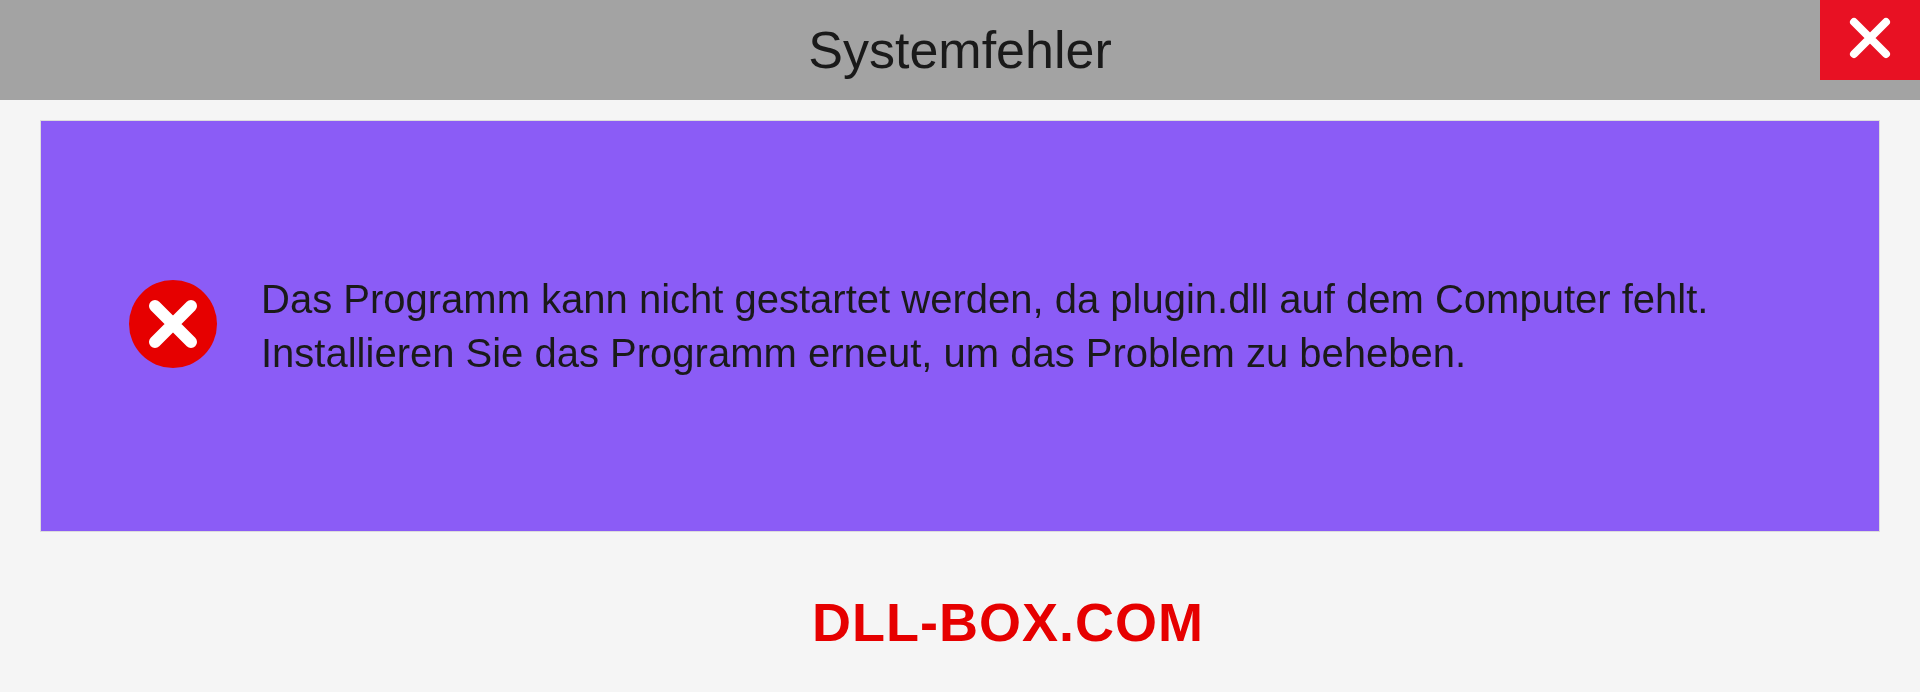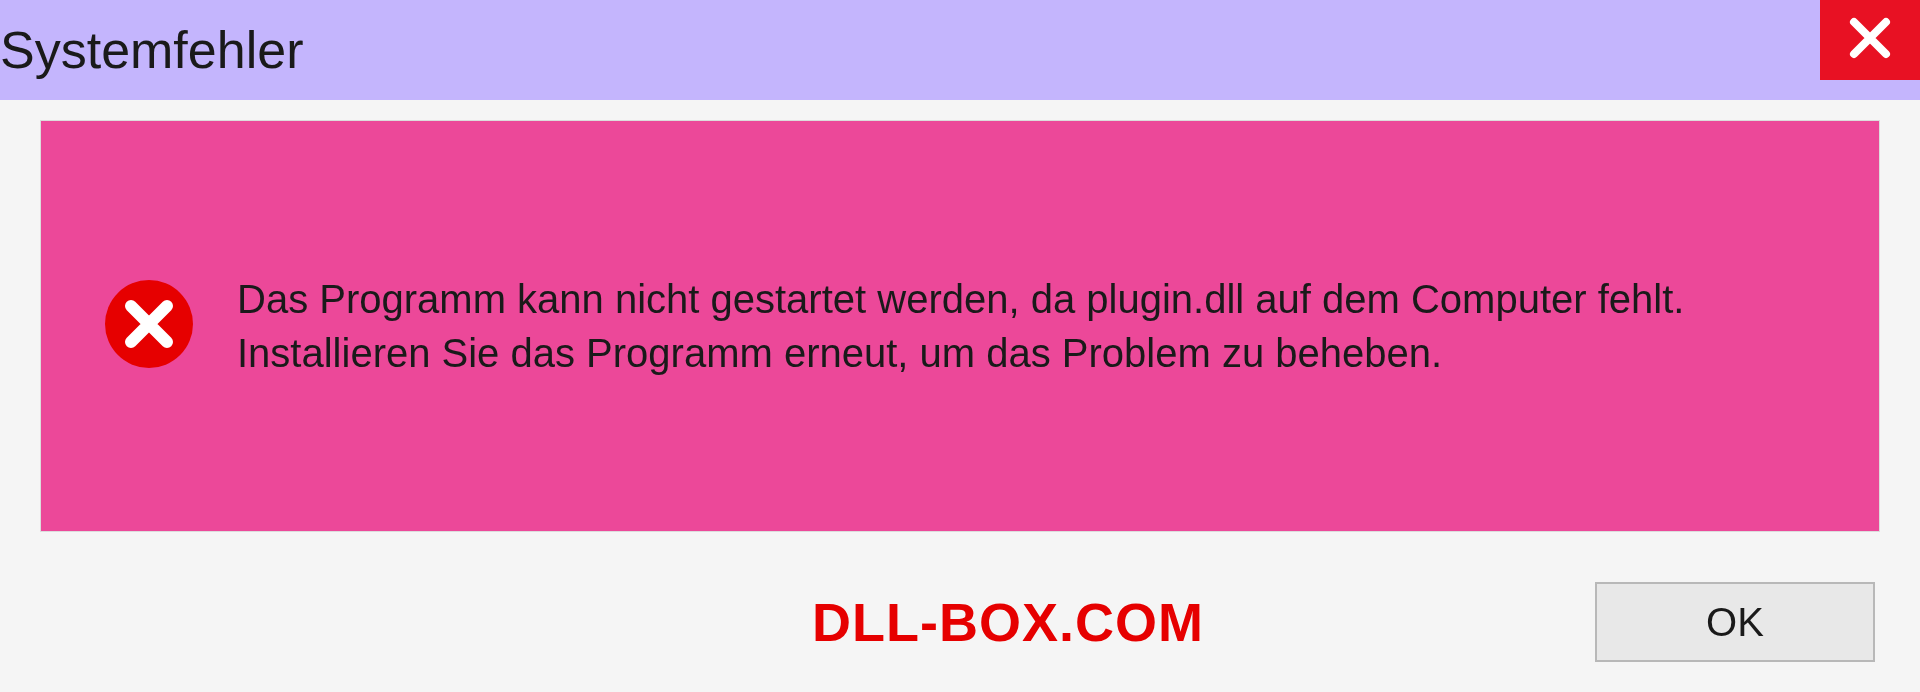--- a/index.html
+++ b/index.html
@@ -19,23 +19,23 @@
       height: 100%;
       background: #f5f5f5;
       position: relative;
       display: flex;
       flex-direction: column;
     }
     .titlebar {
       height: 100px;
       display: flex;
       align-items: center;
-      justify-content: flex-start;
+      justify-content: center;
       position: relative;
-      background: #c4b5fd;
+      background: #a3a3a3;
     }
     .title-text {
       font-size: 52px;
       color: #1a1a1a;
       font-weight: 400;
     }
     .close-button {
       position: absolute;
       right: 0;
       top: 0;
@@ -46,26 +46,26 @@
       align-items: center;
       justify-content: center;
       cursor: pointer;
     }
     .close-button svg {
       width: 48px;
       height: 48px;
     }
     .content-area {
       margin: 20px 40px 20px 40px;
-      background: #ec4899;
+      background: #8b5cf6;
       border: 1px solid #dcdcdc;
       flex: 1;
       display: flex;
       align-items: center;
-      padding: 50px 60px;
+      padding: 50px 84px;
     }
     .error-icon {
       flex-shrink: 0;
       margin-right: 40px;
     }
     .error-icon svg {
       width: 96px;
       height: 96px;
     }
     .message-text {
@@ -129,16 +129,15 @@
       <svg viewBox="0 0 48 48">
         <circle cx="24" cy="24" r="22" fill="#e60000"></circle>
         <path d="M15 15 L33 33 M33 15 L15 33" stroke="#ffffff" stroke-width="6" stroke-linecap="round" fill="none"></path>
       </svg>
     </span>
     <div class="message-text">Das Programm kann nicht gestartet werden, da plugin.dll auf dem Computer fehlt. Installieren Sie das Programm erneut, um das Problem zu beheben.</div>
   </div>
 
   <div class="footer">
     <div class="watermark">DLL-BOX.COM</div>
-    <button class="ok-button">OK</button>
   </div>
 
 </div>
 
 </body></html>

